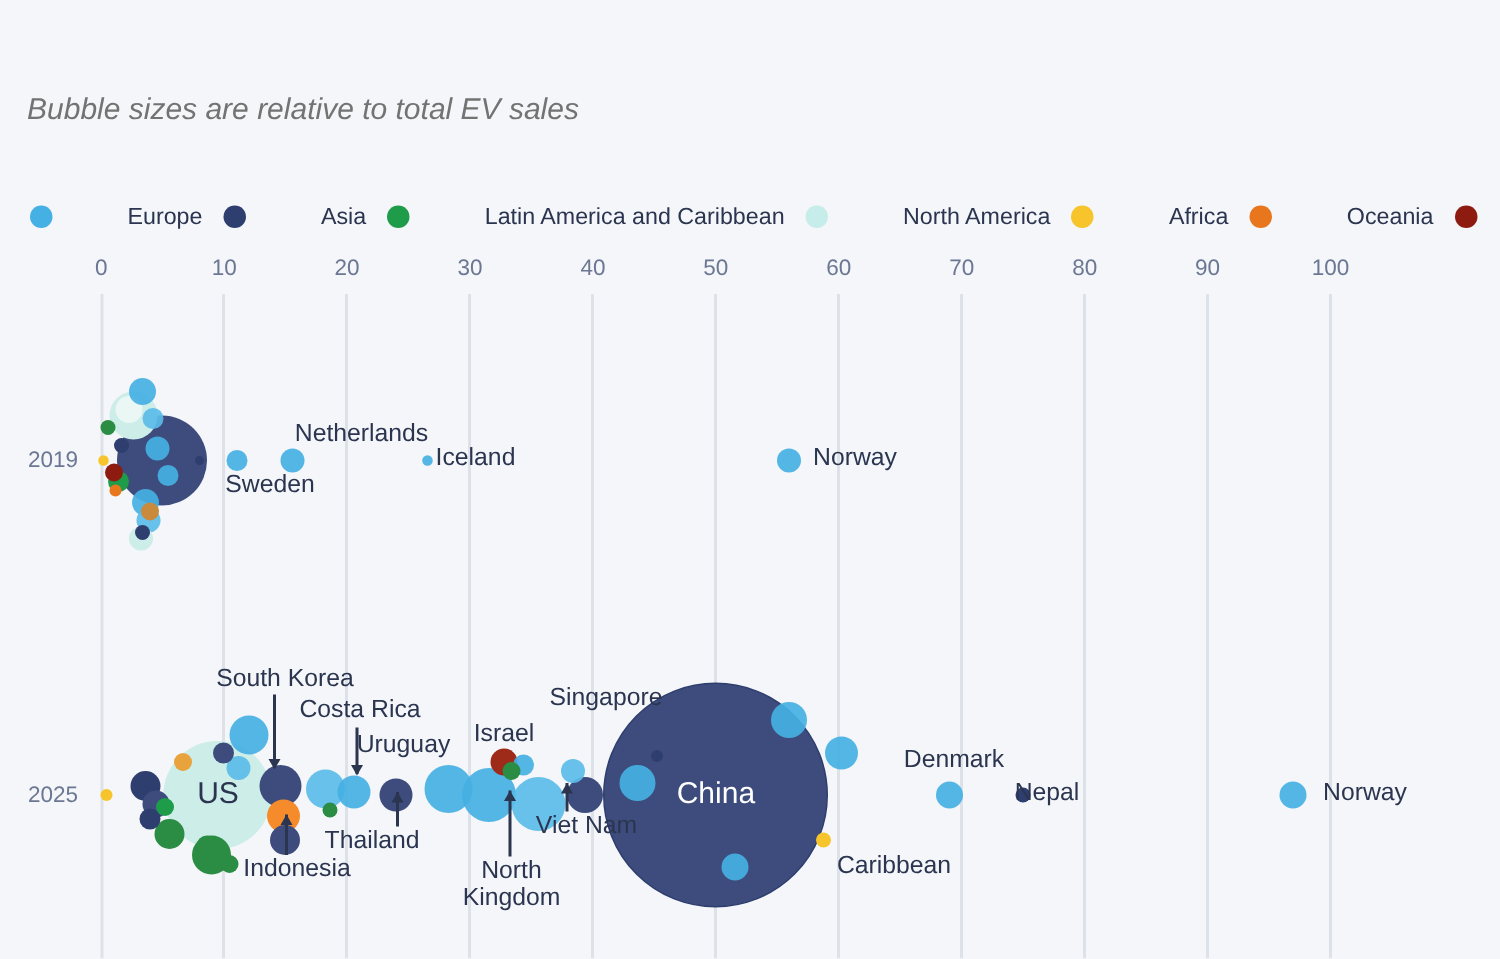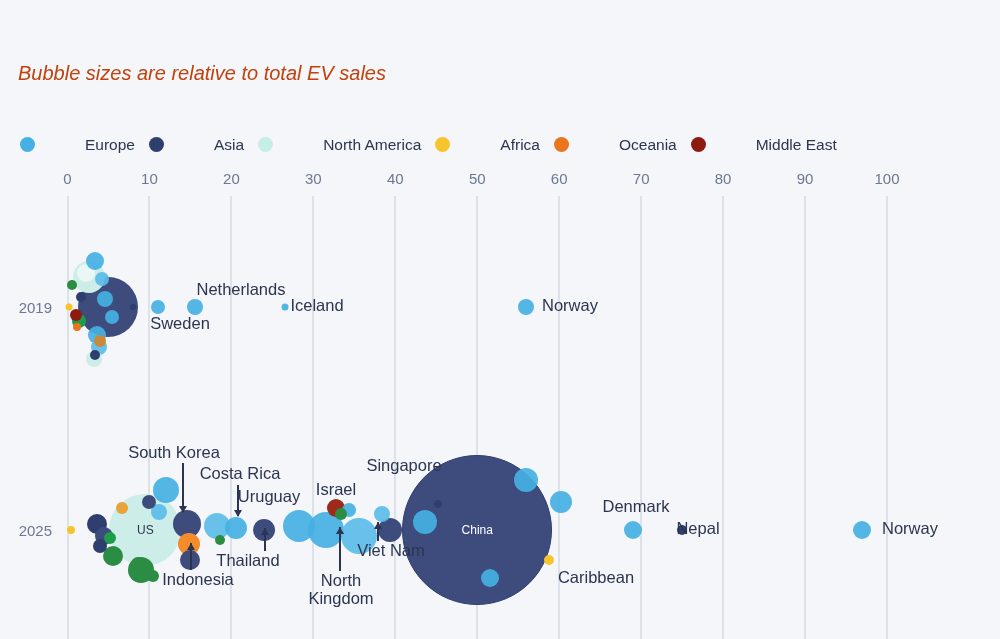--- a/index.html
+++ b/index.html
@@ -14,21 +14,21 @@
   #chart-root{position:absolute;inset:0;}
 
   
   .title{
     position:absolute;left:18px;top:12px;
     font-size:28px;font-weight:400;color:#2B3550;
     letter-spacing:.2px;white-space:nowrap;
   }
   .subtitle{
     position:absolute;left:18px;top:62px;
-    font-size:20px;font-style:italic;font-weight:400;color:#c2410c;
+    font-size:20px;font-style:italic;font-weight:400;color:#737373;
     white-space:nowrap;
   }
 
   
   .legend{
     position:absolute;left:20px;top:137px;
     display:flex;align-items:center;gap:14px;
     white-space:nowrap;
   }
   .legend-item{display:flex;align-items:center;gap:6px;}
@@ -48,21 +48,21 @@
   }
 
   
   .bubble{
     position:absolute;border-radius:50%;
     transform:translate(-50%,-50%);
     box-sizing:border-box;
   }
   .bubble-label{
     position:absolute;transform:translate(-50%,-50%);
-    font-size:12px;color:#FFFFFF;white-space:nowrap;pointer-events:none;
+    font-size:20px;color:#FFFFFF;white-space:nowrap;pointer-events:none;
   }
   .bubble-label.dark{color:#2B3550;}
 
   
   .anno{
     position:absolute;font-size:16.5px;color:#2B3550;white-space:nowrap;
   }
   .anno.c{transform:translateX(-50%);}
   .leader{position:absolute;background:#2B3550;width:1.6px;}
   .arrow-head{
@@ -81,20 +81,24 @@
   <div class="subtitle">Bubble sizes are relative to total EV sales</div>
 
   <div class="legend" id="legend">
       <div class="legend-item">
         <span class="legend-swatch" style="background: rgb(69, 176, 227);"></span>
         <span class="legend-label">Europe</span>
       </div>
       <div class="legend-item">
         <span class="legend-swatch" style="background: rgb(46, 62, 110);"></span>
         <span class="legend-label">Asia</span>
+      </div>
+      <div class="legend-item">
+        <span class="legend-swatch" style="background: rgb(31, 156, 73);"></span>
+        <span class="legend-label">Latin America and Caribbean</span>
       </div>
       <div class="legend-item">
         <span class="legend-swatch" style="background: rgb(198, 237, 233);"></span>
         <span class="legend-label">North America</span>
       </div>
       <div class="legend-item">
         <span class="legend-swatch" style="background: rgb(247, 197, 43);"></span>
         <span class="legend-label">Africa</span>
       </div>
       <div class="legend-item">
@@ -193,21 +197,21 @@
       <div class="bubble" style="left: 560.839px; top: 332px; width: 22px; height: 22px; background: rgb(69, 176, 227); opacity: 0.92; z-index: 189;"></div>
       <div class="bubble" style="left: 489.543px; top: 408px; width: 18px; height: 18px; background: rgb(69, 176, 227); opacity: 0.92; z-index: 191;"></div>
       <div class="bubble" style="left: 549.366px; top: 390px; width: 10px; height: 10px; background: rgb(247, 197, 43); opacity: 1; z-index: 195;"></div>
       <div class="bubble" style="left: 632.955px; top: 360px; width: 18px; height: 18px; background: rgb(69, 176, 227); opacity: 0.92; z-index: 191;"></div>
       <div class="bubble" style="left: 682.125px; top: 360px; width: 10px; height: 10px; background: rgb(46, 62, 110); opacity: 1; z-index: 195;"></div>
       <div class="bubble" style="left: 862.415px; top: 360px; width: 18px; height: 18px; background: rgb(69, 176, 227); opacity: 0.92; z-index: 191;"></div>
       <div class="anno c" style="left: 241px; top: 110px; z-index: 500;">Netherlands</div>
       <div class="anno c" style="left: 180px; top: 144px; z-index: 500;">Sweden</div>
       <div class="anno c" style="left: 317px; top: 126px; z-index: 500;">Iceland</div>
       <div class="anno c" style="left: 570px; top: 126px; z-index: 500;">Norway</div>
-      <div class="anno c" style="left: 174px; top: 273px; z-index: 500; text-align: right;">South Korea</div>
+      <div class="anno c" style="left: 190px; top: 273px; z-index: 500; text-align: right;">South Korea</div>
       <div class="anno c" style="left: 240px; top: 294px; z-index: 500;">Costa Rica</div>
       <div class="anno c" style="left: 269px; top: 317px; z-index: 500; text-align: right;">Uruguay</div>
       <div class="anno c" style="left: 336px; top: 310px; z-index: 500;">Israel</div>
       <div class="anno c" style="left: 404px; top: 286px; z-index: 500;">Singapore</div>
       <div class="anno c" style="left: 198px; top: 400px; z-index: 500;">Indonesia</div>
       <div class="anno c" style="left: 248px; top: 381px; z-index: 500;">Thailand</div>
       <div class="anno c" style="left: 341px; top: 401px; z-index: 500;">North</div>
       <div class="anno c" style="left: 341px; top: 419px; z-index: 500;">Kingdom</div>
       <div class="anno c" style="left: 391px; top: 371px; z-index: 500;">Viet Nam</div>
       <div class="anno c" style="left: 596px; top: 398px; z-index: 500;">Caribbean</div>

